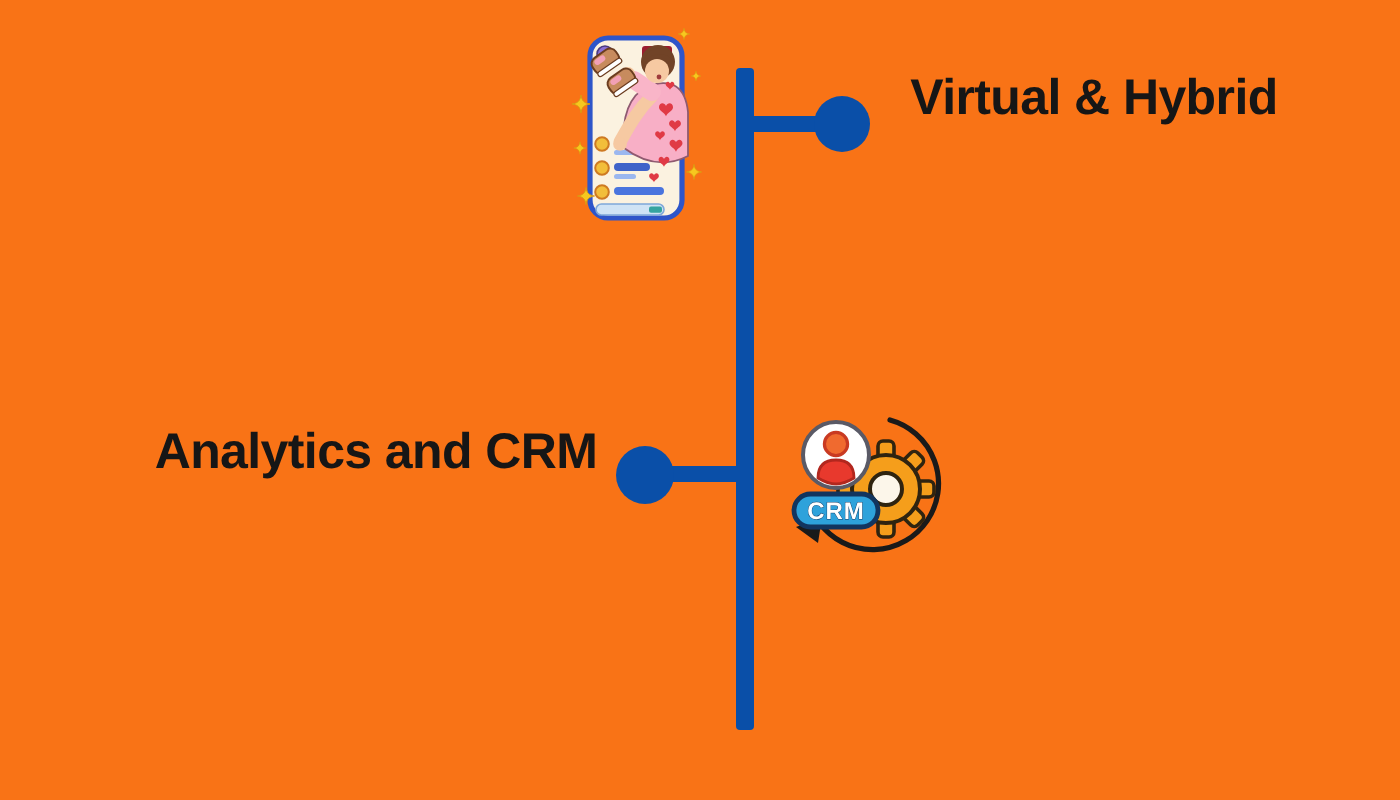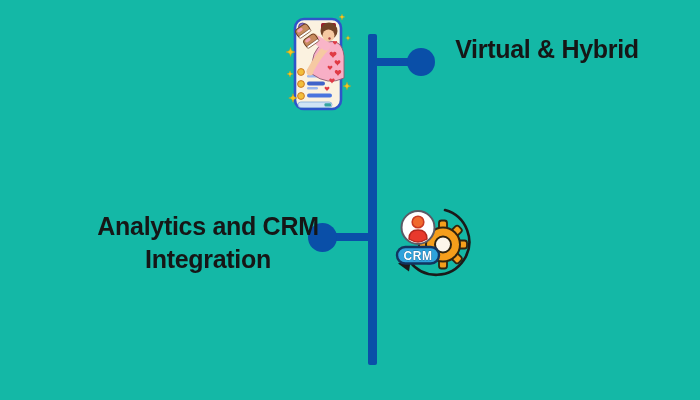--- a/index.html
+++ b/index.html
@@ -1,20 +1,20 @@
 <!DOCTYPE html>
 <html><head>
 <meta charset="utf-8">
 <style>
   html, body { margin: 0; padding: 0; background: #ffffff; }
   .canvas {
     position: relative;
     width: 700px;
     height: 400px;
-    background: #14b8a6;
+    background: #f97316;
     overflow: hidden;
     font-family: "Liberation Sans", sans-serif;
   }
   .timeline-line {
     position: absolute;
     left: 368px; top: 34px;
     width: 9px; height: 331px;
     background: #0A4FA8;
     border-radius: 2px;
   }
@@ -35,21 +35,21 @@
   .label {
     position: absolute;
     font-size: 25px;
     font-weight: 700;
     line-height: 33px;
     text-align: center;
     color: #161616;
     letter-spacing: -0.3px;
   }
   .label.right { left: 435px; top: 33px; width: 224px; }
-  .label.left  { left: 96px;  top: 210px; width: 224px; }
+  .label.left  { left: 76px;  top: 210px; width: 224px; }
   .illustration { position: absolute; }
   .illustration.phone { left: 286px; top: 12px; width: 66px; height: 104px; }
   .illustration.crm   { left: 395px; top: 203px; width: 80px; height: 80px; }
 </style>
 </head>
 <body>
 
 <div class="canvas">
 
   <div class="timeline-line"></div>
@@ -58,21 +58,20 @@
   <div class="connector-dot top"></div>
 
   <div class="connector-bar left"></div>
   <div class="connector-dot left"></div>
 
   <div class="label right">
     <div>Virtual &amp; Hybrid</div>
   </div>
   <div class="label left">
     <div>Analytics and CRM</div>
-    <div>Integration</div>
   </div>
 
   <svg class="illustration phone" viewBox="0 0 66 104">
     <defs>
       <path id="sparkle" d="M0,-4.5 C0.4,-1.6 1.6,-0.4 4.5,0 C1.6,0.4 0.4,1.6 0,4.5 C-0.4,1.6 -1.6,0.4 -4.5,0 C-1.6,-0.4 -0.4,-1.6 0,-4.5 Z"></path>
       <path id="heart" d="M0,2.4 C-0.5,0.9 -2.7,0.4 -2.7,-1.1 C-2.7,-2.4 -1.4,-3.0 -0.6,-2.3 C-0.2,-2.0 0,-1.6 0,-1.6 C0,-1.6 0.2,-2.0 0.6,-2.3 C1.4,-3.0 2.7,-2.4 2.7,-1.1 C2.7,0.4 0.5,0.9 0,2.4 Z"></path>
     </defs>
 
     <rect x="9" y="7" width="46" height="90" rx="9" fill="#FBF2E0" stroke="#2E55C9" stroke-width="2.6"></rect>
 

